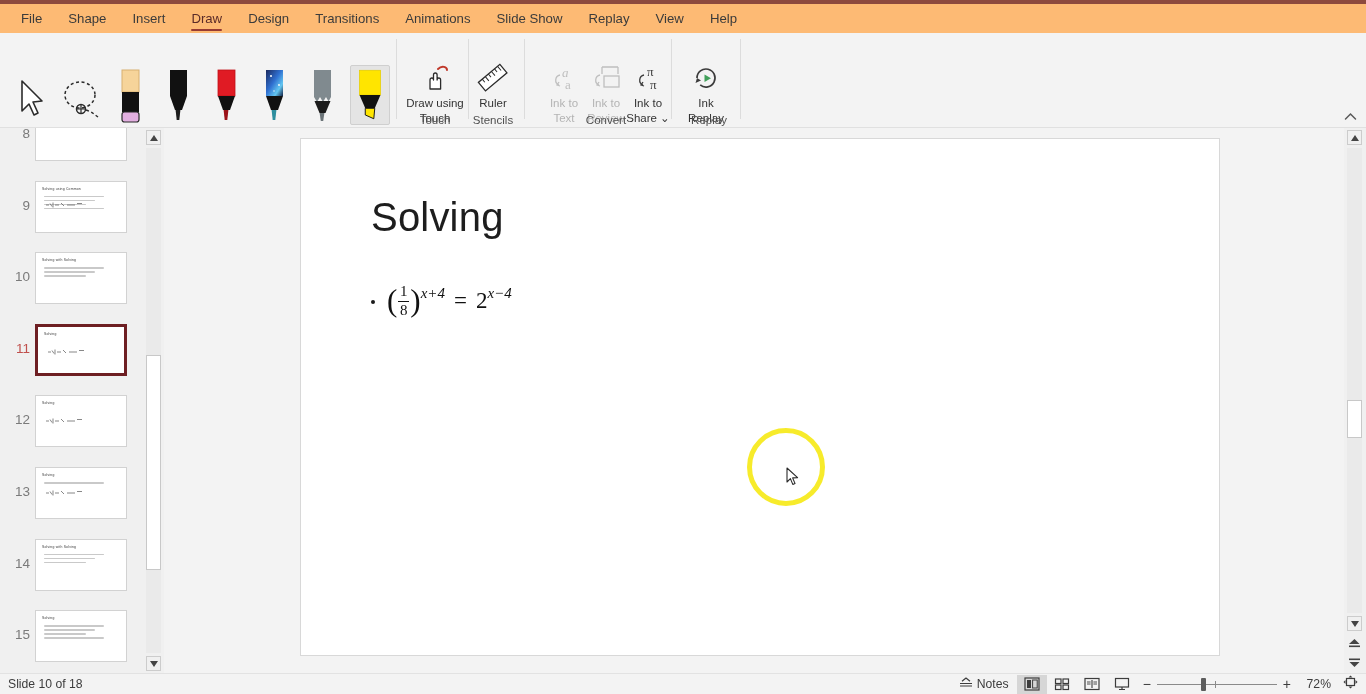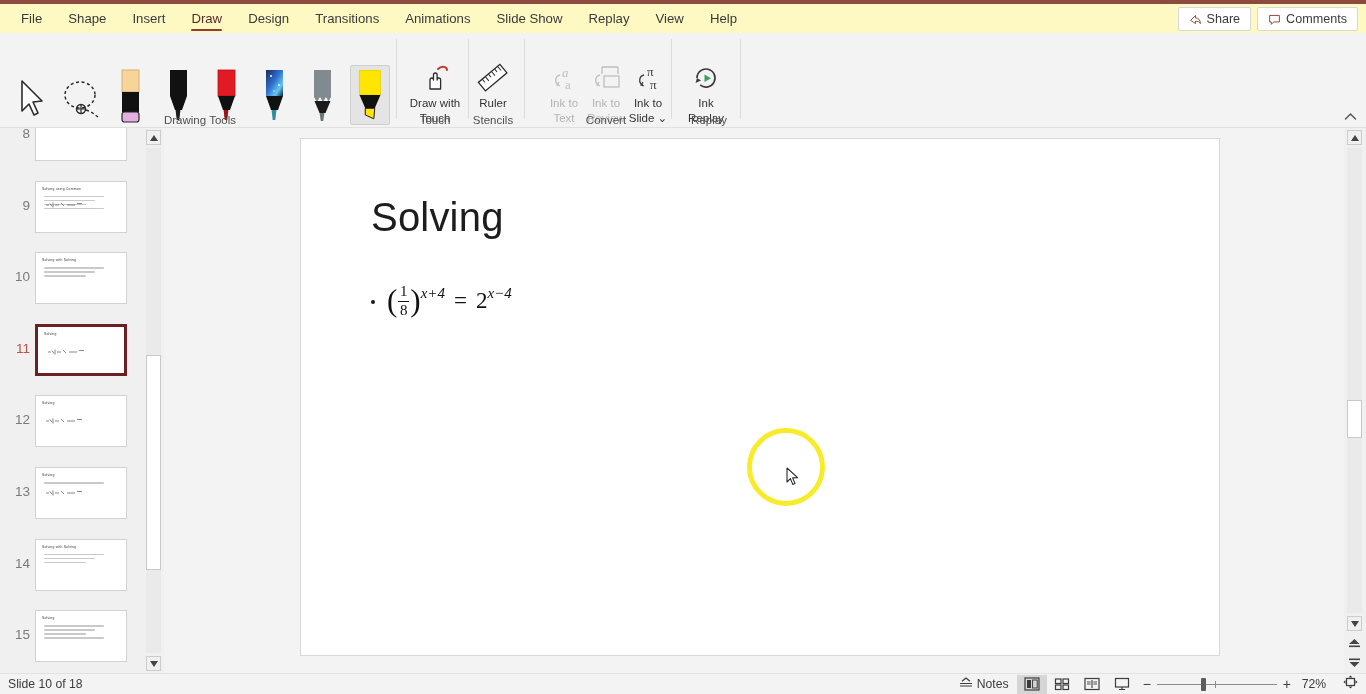--- a/index.html
+++ b/index.html
@@ -14,21 +14,21 @@
 
   
   .top-accent {
     position: absolute; left: 0; top: 0; width: 1366px; height: 4px;
     background: #8d4a3e;
   }
 
   
   .tabbar {
     position: absolute; left: 0; top: 4px; width: 1366px; height: 29px;
-    background: #fef9c3;
+    background: #fdba74;
   }
   .tabs { position: absolute; left: 8px; top: 0; height: 29px; display: flex; align-items: stretch; }
   .tab {
     display: flex; align-items: center; padding: 0 13px;
     font-size: 13.2px; color: #3b3b3b; cursor: default; position: relative;
     white-space: nowrap;
   }
   .tab.active { color: #5b2b28; }
   .tab.active::after {
     content: ""; position: absolute; left: 13px; right: 13px; bottom: 2px;
@@ -150,21 +150,21 @@
   .notesbtn { display: flex; align-items: center; gap: 4px; padding: 0 8px; font-size: 12.2px; color: #3c3c3c; height: 19px; }
   .viewbtn {
     width: 30px; height: 19px; display: flex; align-items: center; justify-content: center;
   }
   .viewbtn.on { background: #d6d6d6; }
   .zoomwrap { display: flex; align-items: center; gap: 6px; margin-left: 6px; }
   .zline { position: relative; width: 120px; height: 12px; display: flex; align-items: center; }
   .zline::before { content: ""; position: absolute; left: 0; right: 0; height: 1px; background: #8a8a8a; }
   .zmid { position: absolute; left: 58px; width: 1px; height: 7px; background: #8a8a8a; }
   .zhandle { position: absolute; left: 44px; width: 5px; height: 13px; background: #5c5c5c; border-radius: 1px; }
-  .zpct { font-size: 12.2px; color: #3c3c3c; width: 34px; text-align: center; }
+  .zpct { font-size: 12.2px; color: #3c3c3c; width: 34px; text-align: right; }
   .signs { font-size: 14px; color: #3c3c3c; }
 </style>
 </head>
 <body>
 
 <div id="app">
 
   <div class="top-accent"></div>
 
   <div class="tabbar">
@@ -175,38 +175,20 @@
         <div class="tab active">Draw</div>
         <div class="tab">Design</div>
         <div class="tab">Transitions</div>
         <div class="tab">Animations</div>
         <div class="tab">Slide Show</div>
         <div class="tab">Replay</div>
         <div class="tab">View</div>
         <div class="tab">Help</div>
       </div>
 
-    <div class="topright">
-      <div class="tr-btn">
-        <span>
-          <svg width="13" height="13" viewBox="0 0 16 16">
-              <path d="M2 9l6-6v3c4 0 6 3 6 7-1.5-2.5-3.5-3-6-3v3z" fill="none" stroke="#8d4a3e" stroke-width="1.2" stroke-linejoin="round"></path>
-            </svg>
-        </span>
-        <span>Share</span>
-      </div>
-      <div class="tr-btn">
-        <span>
-          <svg width="13" height="13" viewBox="0 0 16 16">
-              <path d="M2 3h12v8H7l-3 3v-3H2z" fill="none" stroke="#8d4a3e" stroke-width="1.2" stroke-linejoin="round"></path>
-            </svg>
-        </span>
-        <span>Comments</span>
-      </div>
-    </div>
   </div>
 
   <div class="ribbon">
 
     <div class="grp" style="left:0; width:400px;">
 
       <div class="tool" style="left:8px;">
         <svg width="40" height="60" viewBox="0 0 40 60">
           <path d="M14 16 L14 46 L21 39 L26 50 L30 48 L25 37 L34 36 Z" fill="#fff" stroke="#2b2b2b" stroke-width="1.6" stroke-linejoin="round"></path>
         </svg>
@@ -274,33 +256,32 @@
       </div>
 
       <div class="tool sel" style="left:350px;">
         <svg width="38" height="58" viewBox="0 0 40 60">
           <rect x="9" y="4" width="22" height="26" fill="#ffe500" stroke="#e5ce00" stroke-width=".8"></rect>
           <path d="M9 30h22l-6 14h-10z" fill="#111111"></path>
           <path d="M15 44h10l-1 11-9-4z" fill="#ffe500" stroke="#111" stroke-width="1"></path>
         </svg>
       </div>
 
-      <div class="grp-label">Drawing Tools</div>
       <div class="grp-sep" style="left:396px;"></div>
     </div>
 
     <div class="grp" style="left:400px; width:70px;">
       <div class="bigbtn" style="left:2px;">
         <span class="ico">
           <svg width="34" height="30" viewBox="0 0 34 30">
             <path d="M20 6c4-4 9-2 9 1" fill="none" stroke="#c0392b" stroke-width="2" stroke-linecap="round"></path>
             <path d="M12 26v-9c0-1.2.8-2 1.8-2s1.7.8 1.7 2v-5c0-1.2.8-2 1.8-2s1.8.8 1.8 2v5c0-1.2.8-2 1.7-2 1 0 1.8.8 1.8 2v9z" fill="#fff" stroke="#2b2b2b" stroke-width="1.3" stroke-linejoin="round"></path>
           </svg>
         </span>
-        <span>Draw with</span>
+        <span>Draw using</span>
         <span style="margin-top:-2px">Touch</span>
       </div>
       <div class="grp-label">Touch</div>
       <div class="grp-sep" style="left:68px;"></div>
     </div>
 
     <div class="grp" style="left:460px; width:66px;">
       <div class="bigbtn" style="left:0px;">
         <span class="ico">
           <svg width="34" height="30" viewBox="0 0 34 30">
@@ -346,21 +327,21 @@
       <div class="bigbtn" style="left:79px;">
         <span class="ico">
           <svg width="36" height="30" viewBox="0 0 36 30">
             <text x="17" y="13" font-family="Liberation Serif, serif" font-size="13" fill="#3b3b3b">π</text>
             <text x="20" y="26" font-family="Liberation Serif, serif" font-size="13" fill="#3b3b3b">π</text>
             <path d="M14 12c-5 1-6 8-1 10" fill="none" stroke="#3b3b3b" stroke-width="1.3"></path>
             <path d="M13 19l-2 3 3 1" fill="none" stroke="#3b3b3b" stroke-width="1.3"></path>
           </svg>
         </span>
         <span>Ink to</span>
-        <span style="margin-top:-2px">Slide ⌄</span>
+        <span style="margin-top:-2px">Share ⌄</span>
       </div>
 
       <div class="grp-label">Convert</div>
       <div class="grp-sep" style="left:135px;"></div>
     </div>
 
     <div class="grp" style="left:676px; width:66px;">
       <div class="bigbtn" style="left:-3px;">
         <span class="ico">
           <svg width="34" height="30" viewBox="0 0 34 30">

